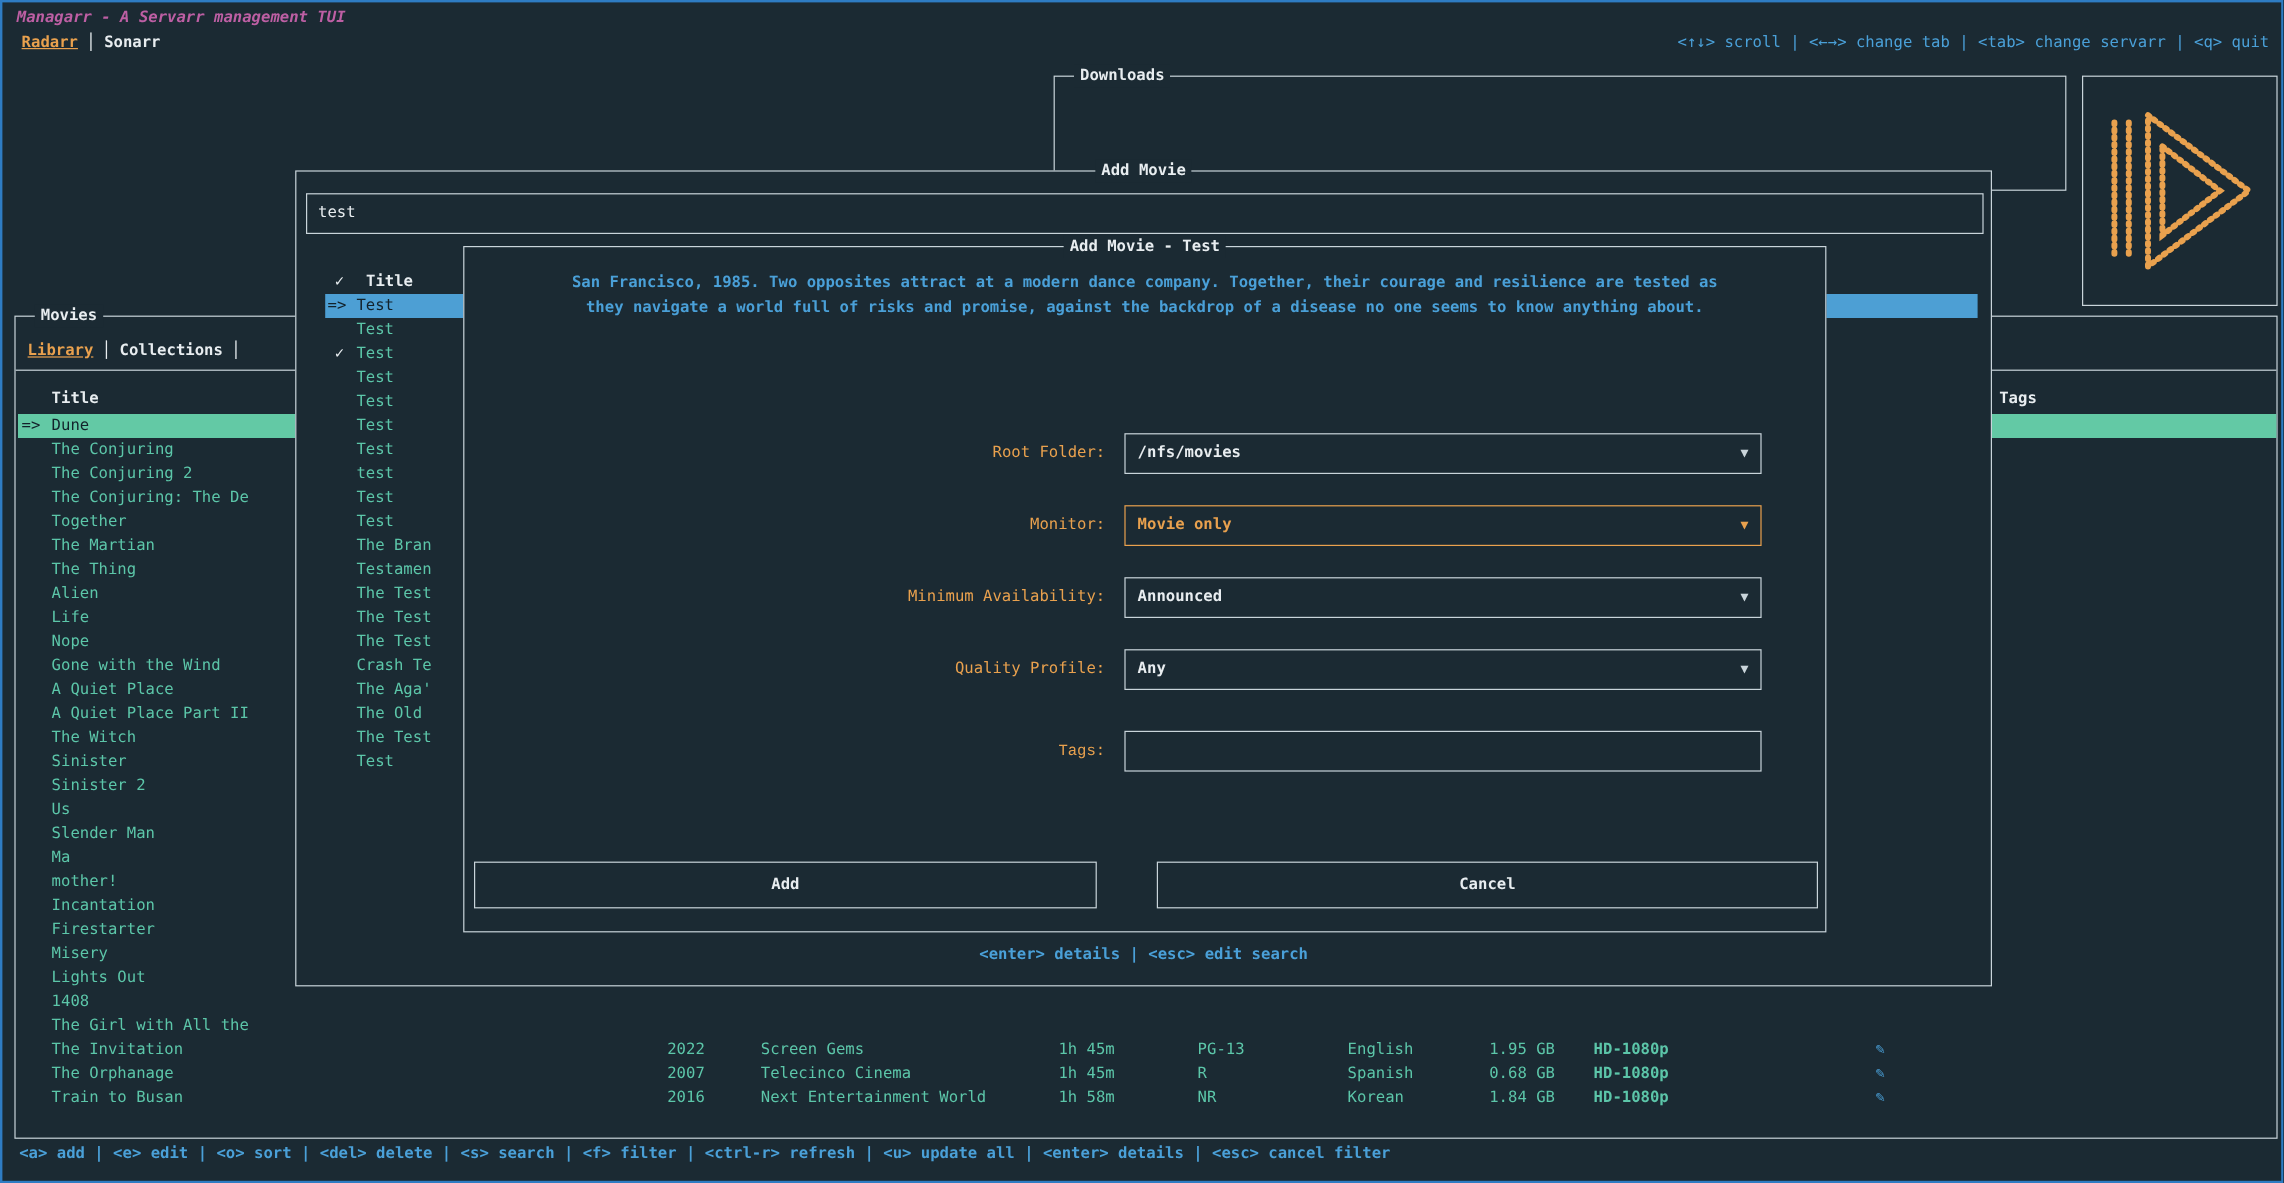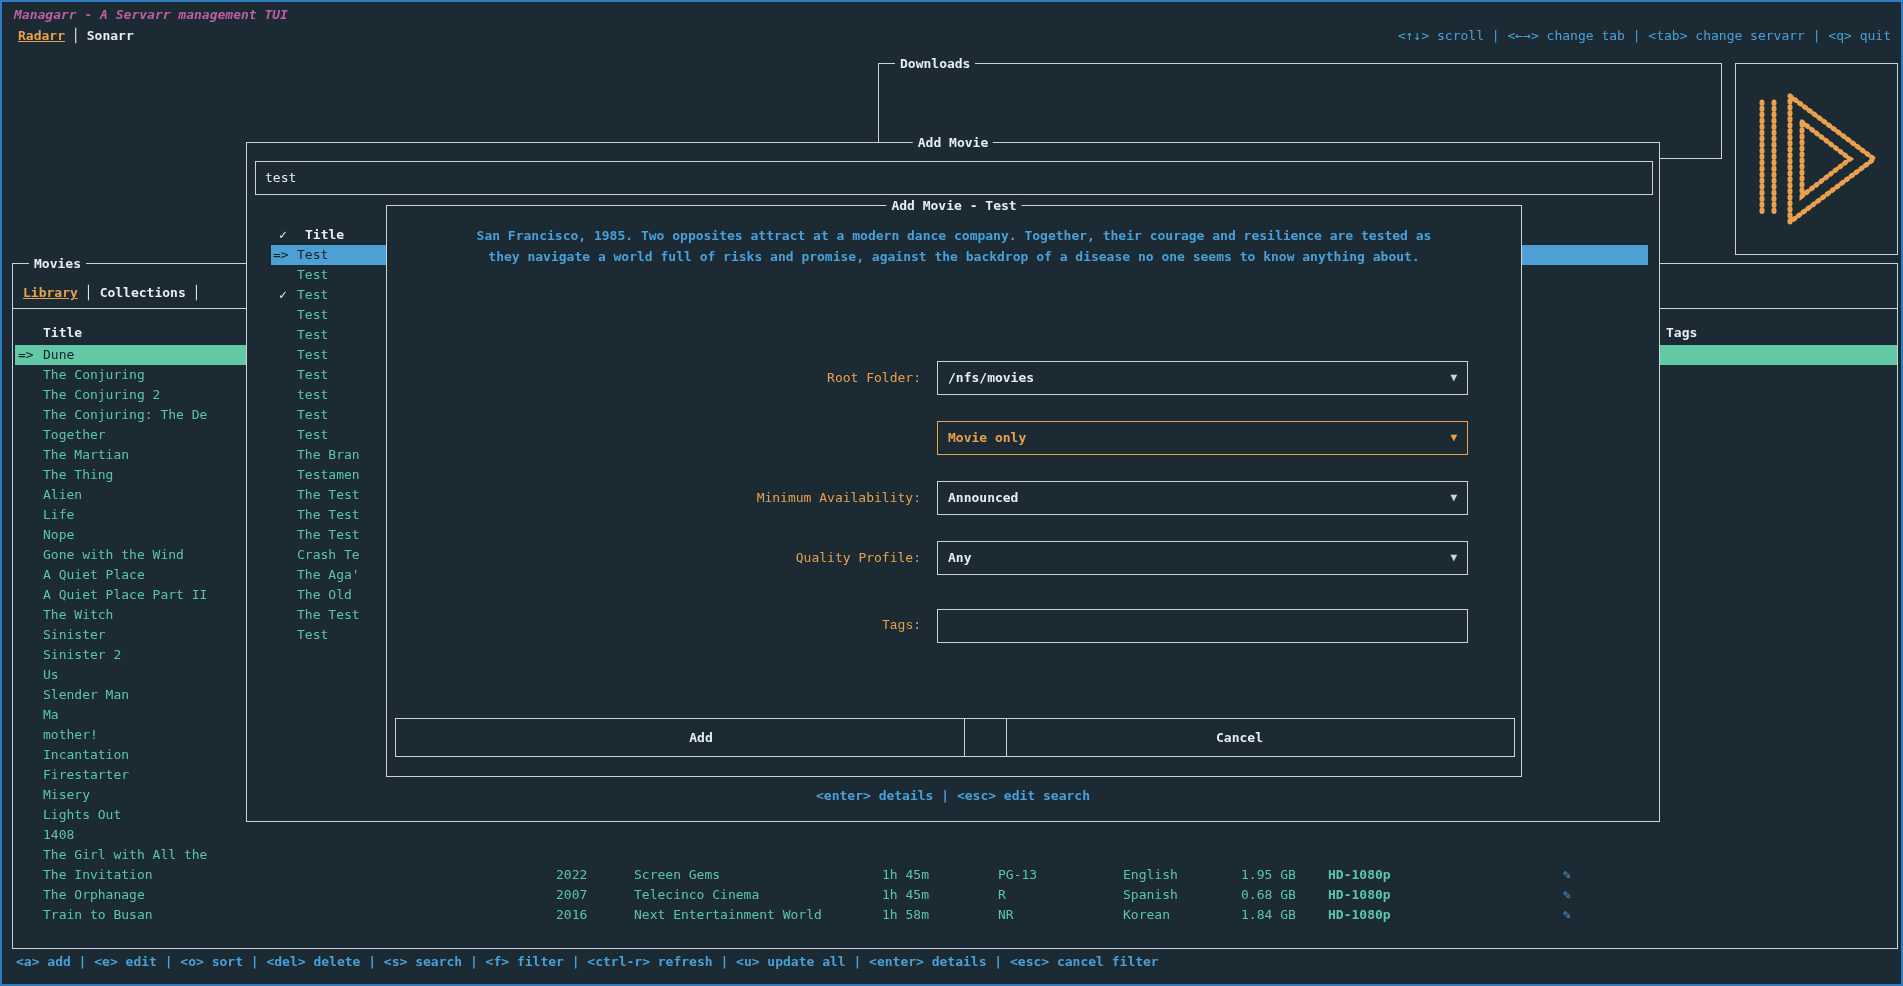--- a/index.html
+++ b/index.html
@@ -73,21 +73,21 @@
   #modal{ left:384px; top:203px; width:1136px; height:572px; z-index:20; }
   .modal-desc{ position:absolute; top:19px; left:0; width:100%; text-align:center; color:var(--kb-blue); font-weight:bold; line-height:21px; }
   .field-row{ position:absolute; left:0; width:100%; height:34px; }
   .field-label{ position:absolute; left:0; width:534px; text-align:right; line-height:34px; color:var(--orange); white-space:pre; }
   .field-box{ position:absolute; left:550px; width:531px; height:34px; border:1px solid var(--border-light); line-height:32px; }
   .field-box .val{ position:absolute; left:10px; font-weight:bold; white-space:pre; }
   .field-box .arr{ position:absolute; right:10px; font-size:11px; color:var(--border-light); }
   .field-row.focused .field-box{ border-color:var(--orange); }
   .field-row.focused .val, .field-row.focused .arr{ color:var(--orange); }
   .modal-btn{ position:absolute; top:512px; height:39px; border:1px solid var(--border-light); text-align:center; line-height:37px; font-weight:bold; }
-  #btn-add{ left:8px; width:612px; }
+  #btn-add{ left:8px; width:519px; }
   #btn-cancel{ left:577px; width:551px; }
 
   .bottom-keys{ position:absolute; left:14px; top:952px; color:var(--kb-blue); font-weight:bold; }
 </style>
 </head>
 <body>
 
 <div class="screen">
 
   <div class="app-title">Managarr - A Servarr management TUI</div>
@@ -322,20 +322,21 @@
     </div>
     <div id="modal-fields">
         <div class="field-row" style="top: 155px;">
           <div class="field-label">Root Folder:</div>
           <div class="field-box">
             <span class="val">/nfs/movies</span>
             <span class="arr">▼</span>
           </div>
         </div>
         <div class="field-row focused" style="top: 215px;">
+          <div class="field-label">Monitor:</div>
           <div class="field-box">
             <span class="val">Movie only</span>
             <span class="arr">▼</span>
           </div>
         </div>
         <div class="field-row" style="top: 275px;">
           <div class="field-label">Minimum Availability:</div>
           <div class="field-box">
             <span class="val">Announced</span>
             <span class="arr">▼</span>

